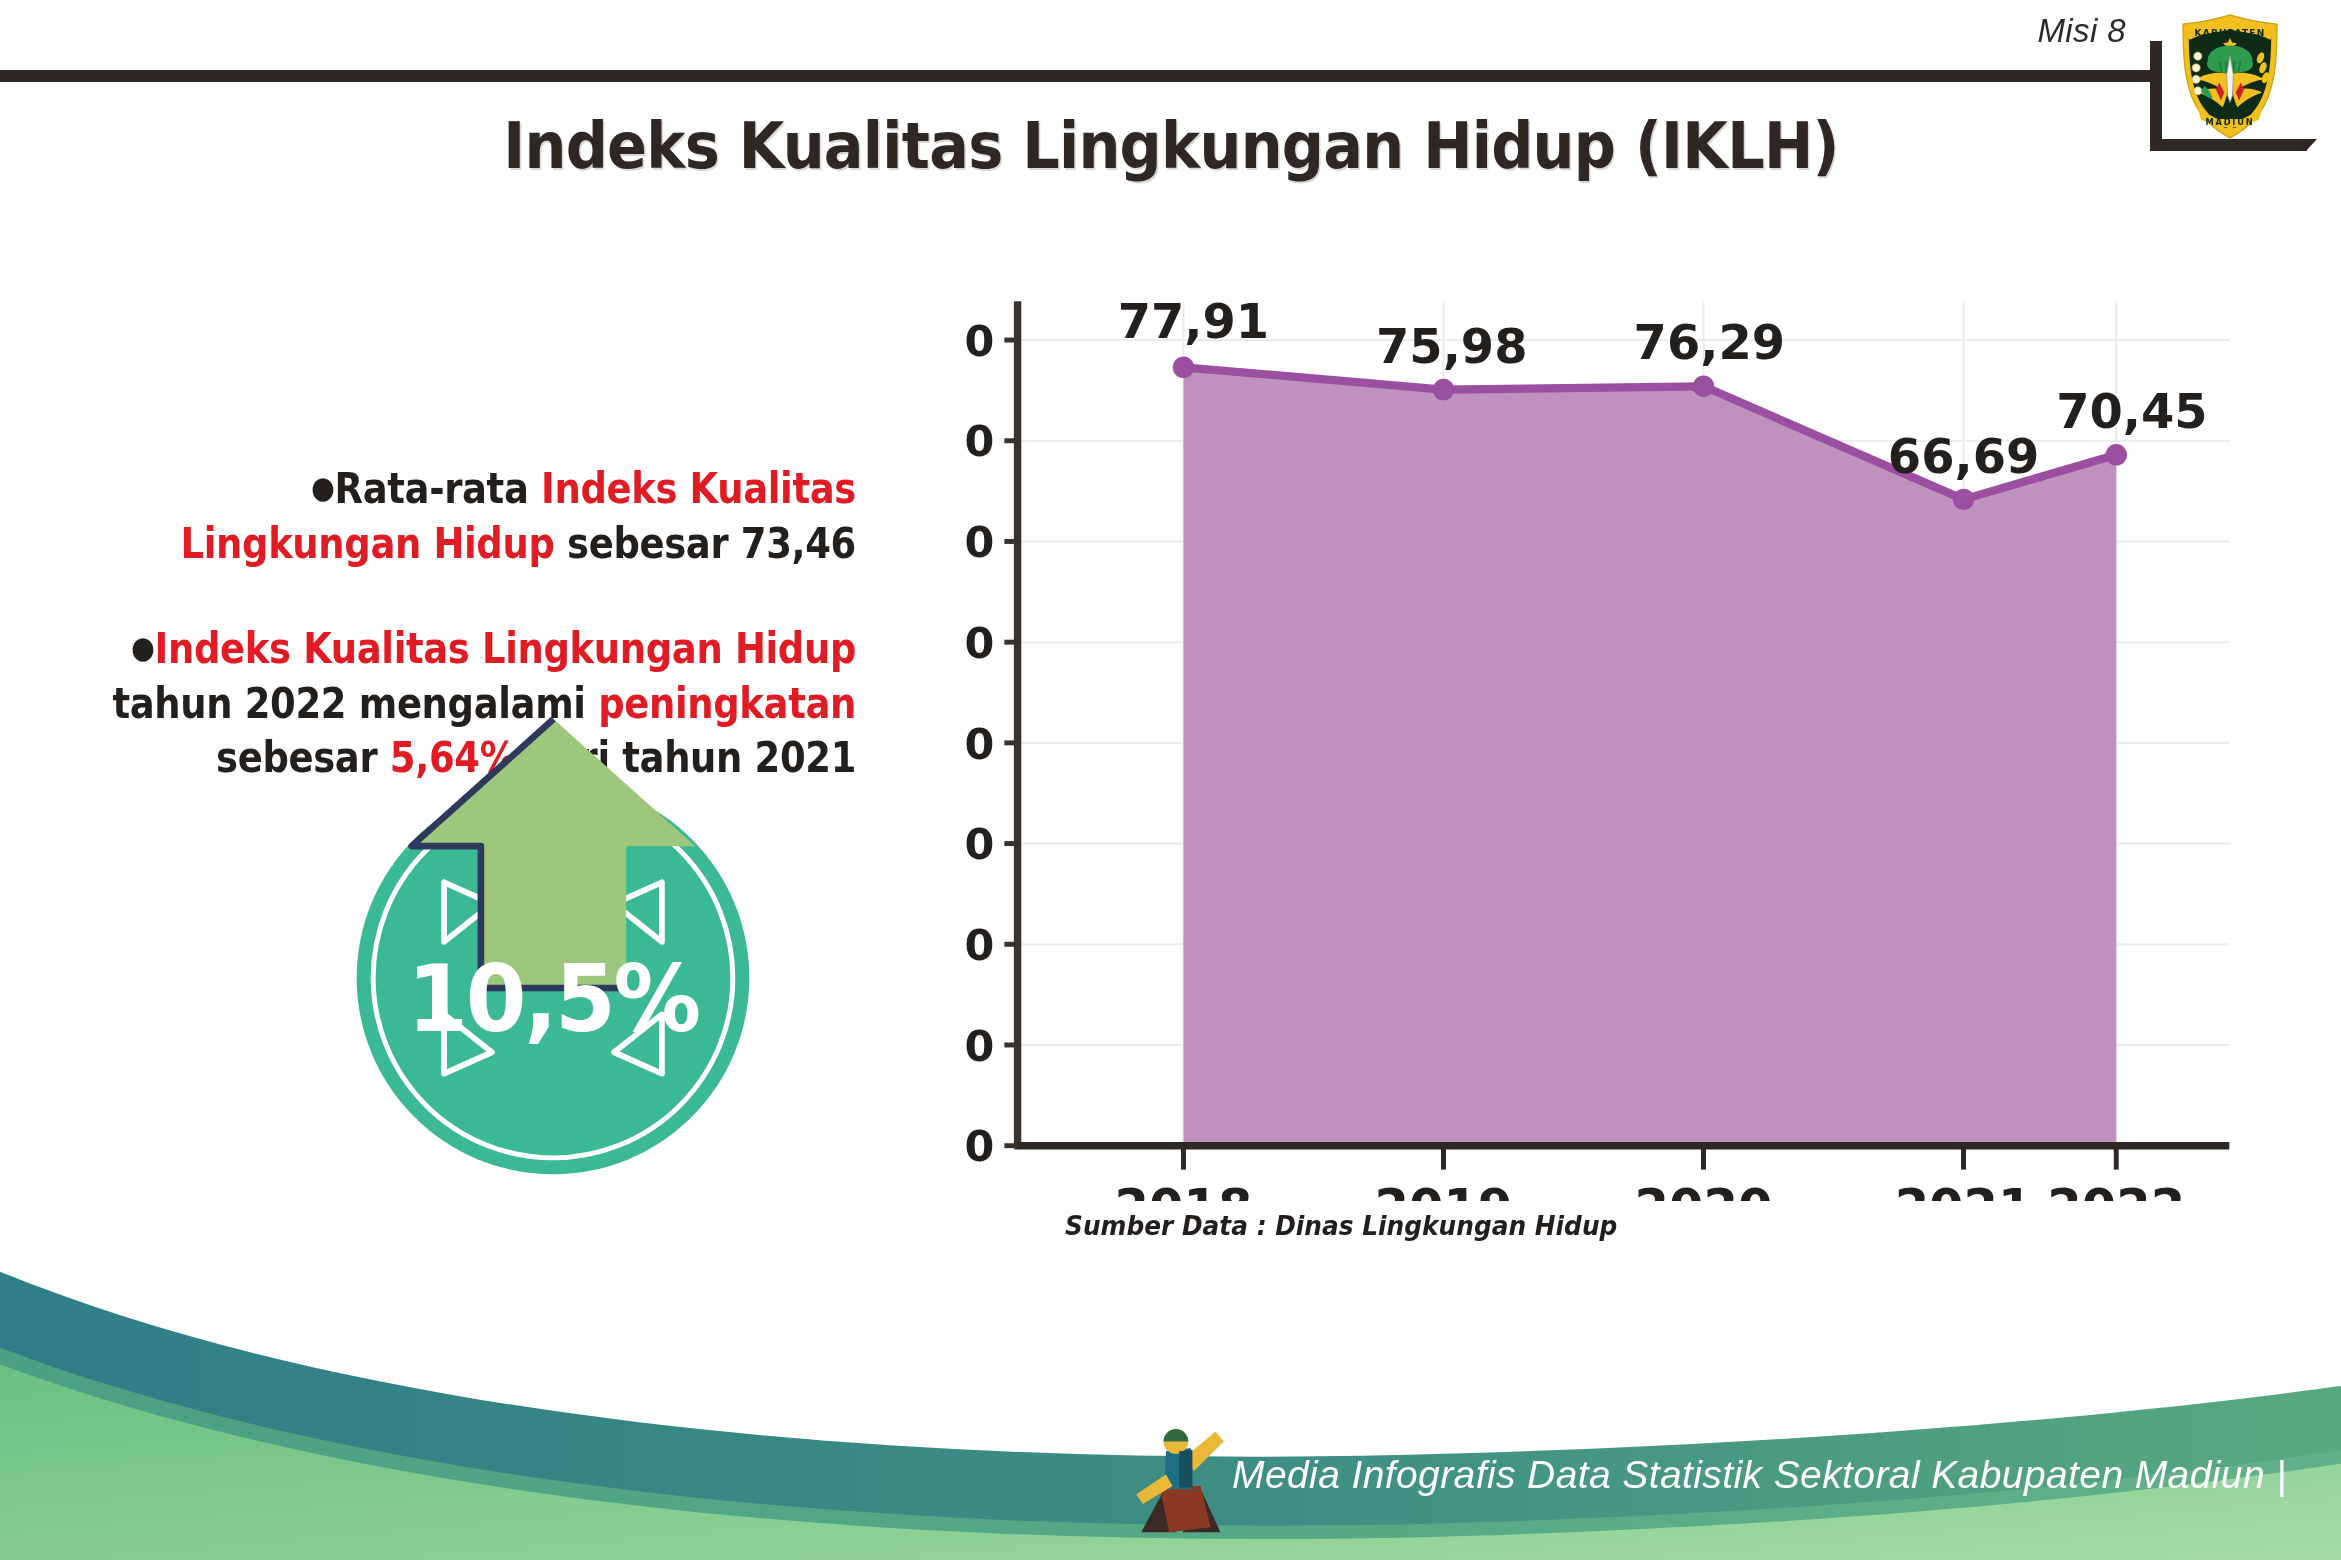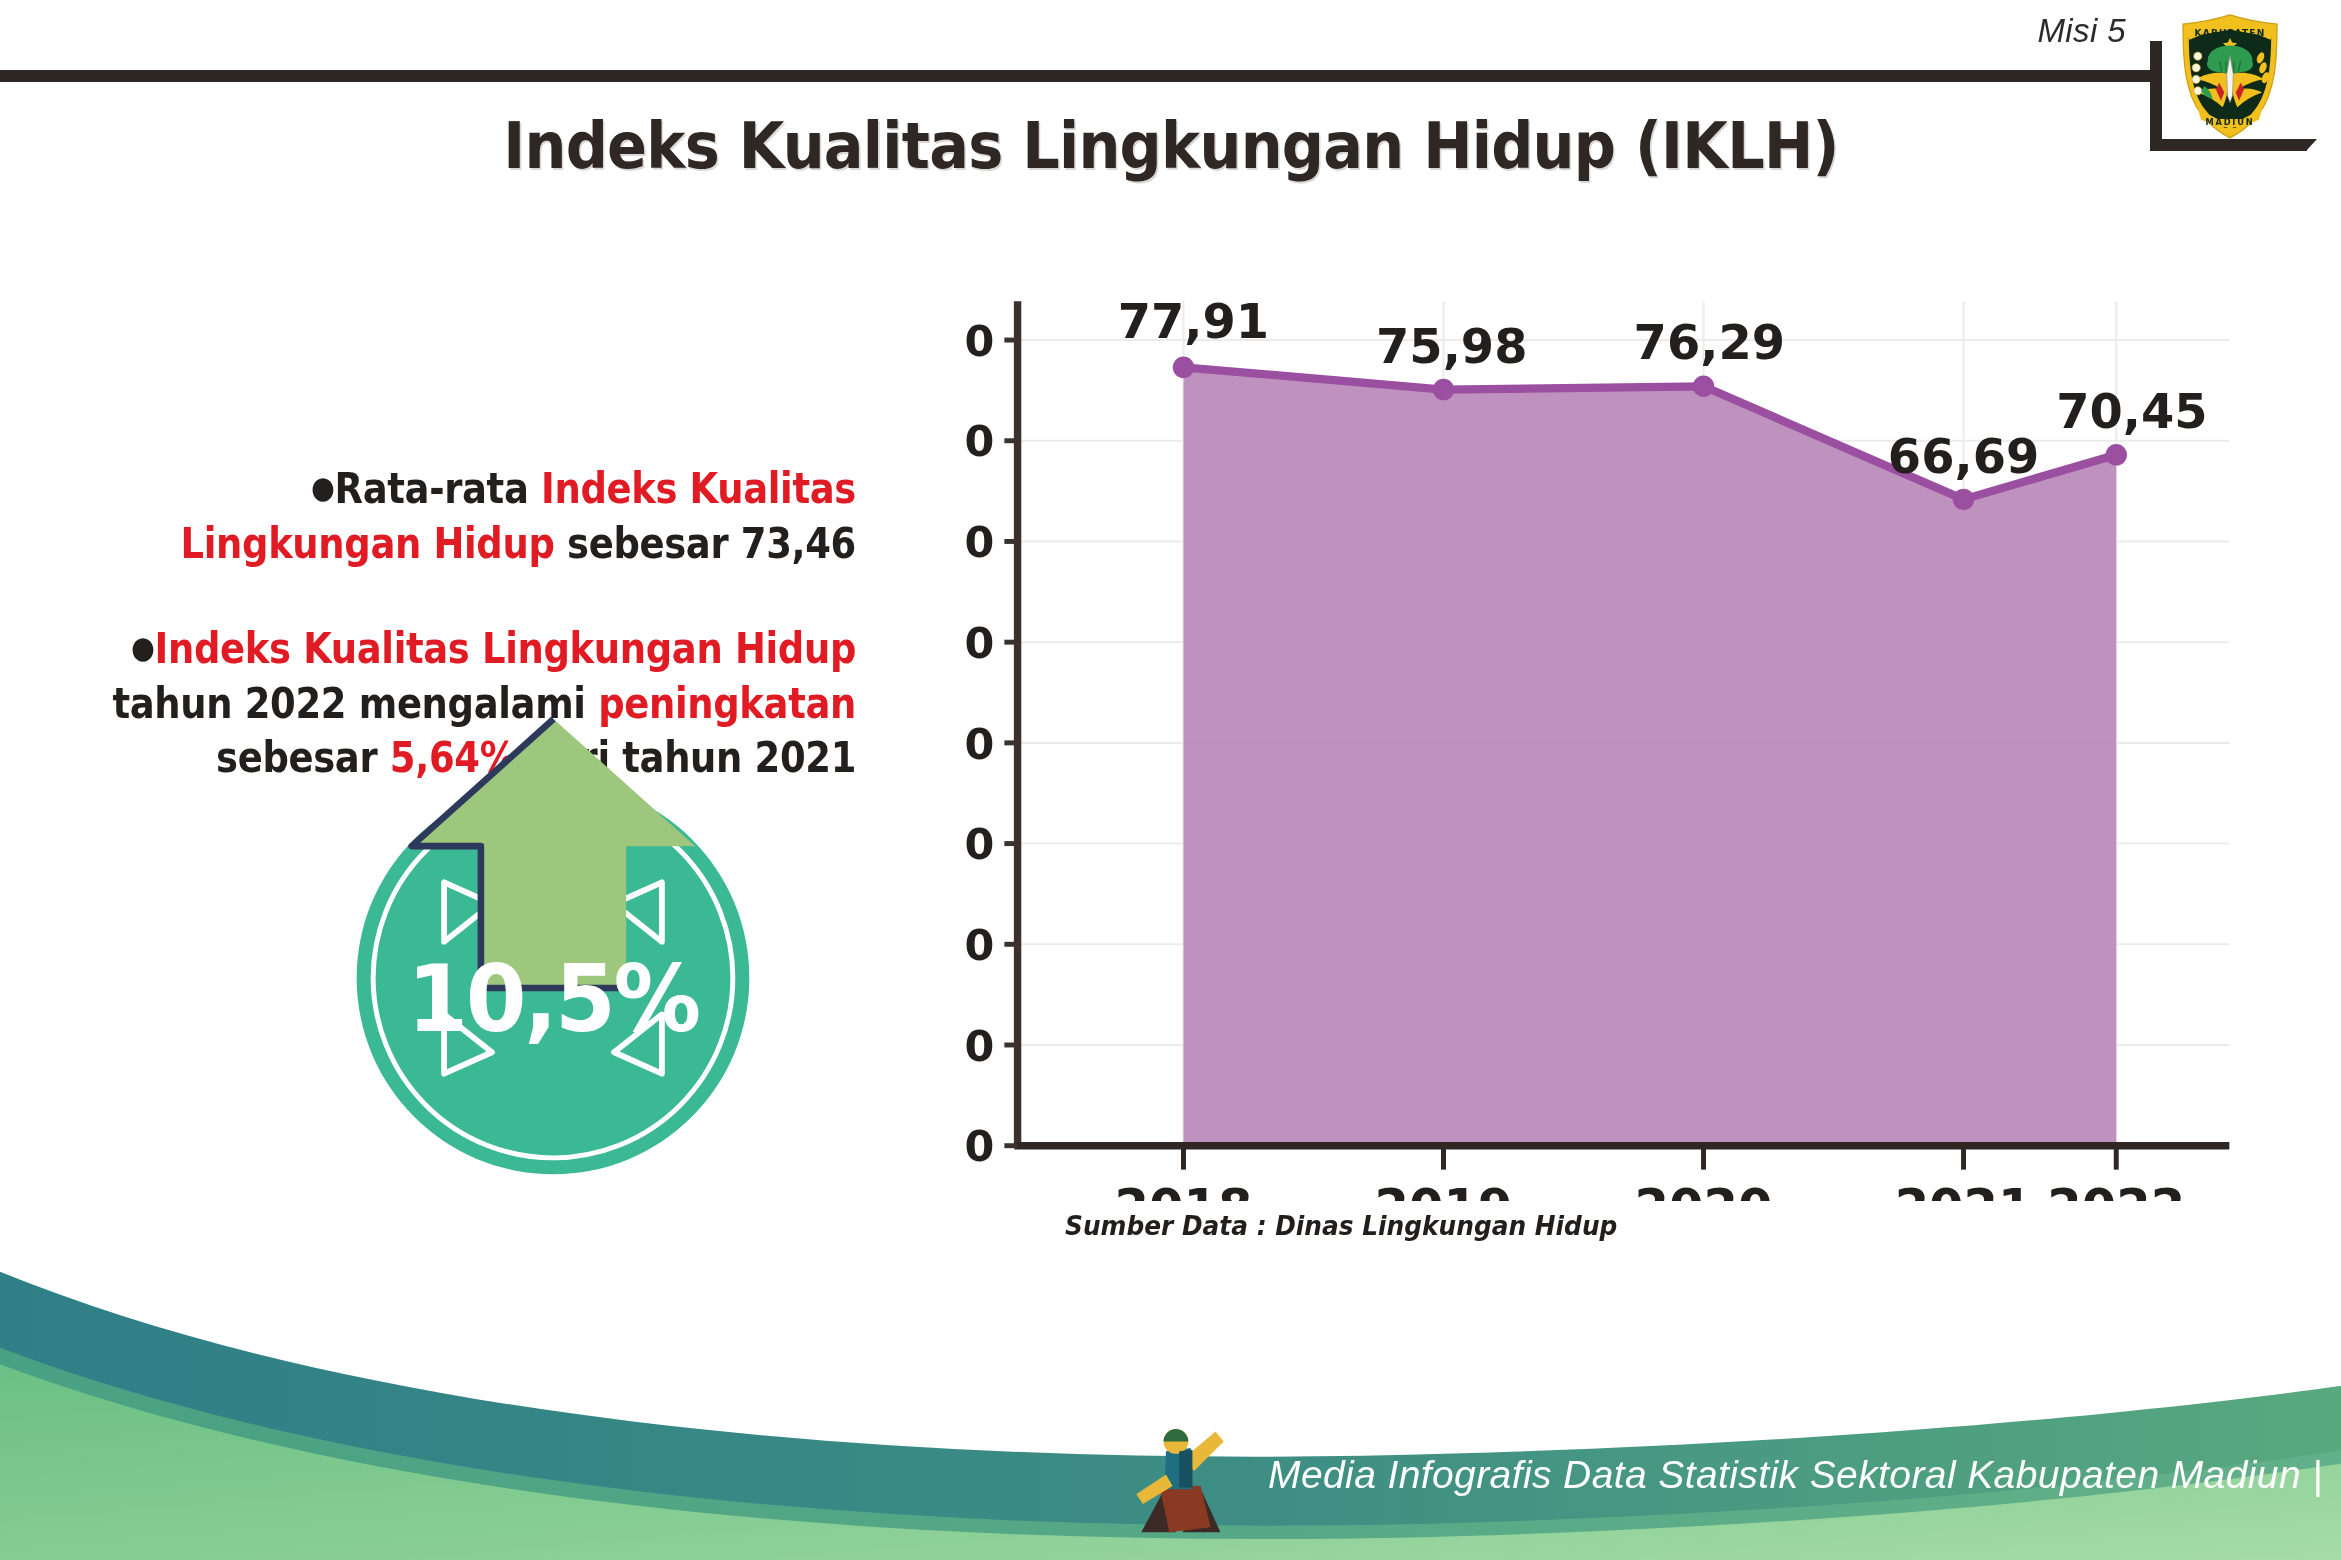--- a/index.html
+++ b/index.html
@@ -182,32 +182,31 @@
   #footer-text {
     position: absolute;
     left: 1232px;
     top: 1453px;
     font-family: "Liberation Sans", sans-serif;
     font-style: italic;
     font-size: 39px;
     color: #ffffff;
     white-space: nowrap;
     letter-spacing: 0.4px;
-    margin-left: 36px;
   }
 </style>
 </head>
 <body>
 
 <div id="header-rule"></div>
 <div id="header-corner-vertical"></div>
 <div id="header-corner-horizontal"></div>
 <div id="header-corner-shadow"></div>
 
-<div id="misi-label">Misi 5</div>
+<div id="misi-label">Misi 8</div>
 
 <div id="logo">
   <svg viewBox="0 0 150 160" width="124" height="132" xmlns="http://www.w3.org/2000/svg">
 
     <path d="M75 6 C50 14 30 16 18 17 C18 60 20 100 40 126 C54 144 66 150 75 155 C84 150 96 144 110 126 C130 100 132 60 132 17 C120 16 100 14 75 6 Z" fill="#F2C01E" stroke="#C9A010" stroke-width="1.5"></path>
 
     <path d="M75 15 C52 22 34 24 25 25 C25 62 27 98 45 121 C57 137 68 143 75 147 C82 143 93 137 105 121 C123 98 125 62 125 25 C116 24 98 22 75 15 Z" fill="#0D2B18"></path>
 
     <path d="M20 24 L36 18 L75 12 L114 18 L130 24 L124 36 L110 30 L75 24 L40 30 L26 36 Z" fill="#F2C01E"></path>
     <text x="75" y="31" font-family="DejaVu Sans, sans-serif" font-size="11" font-weight="bold" fill="#0D2B18" text-anchor="middle" letter-spacing="1.4">KABUPATEN</text>

